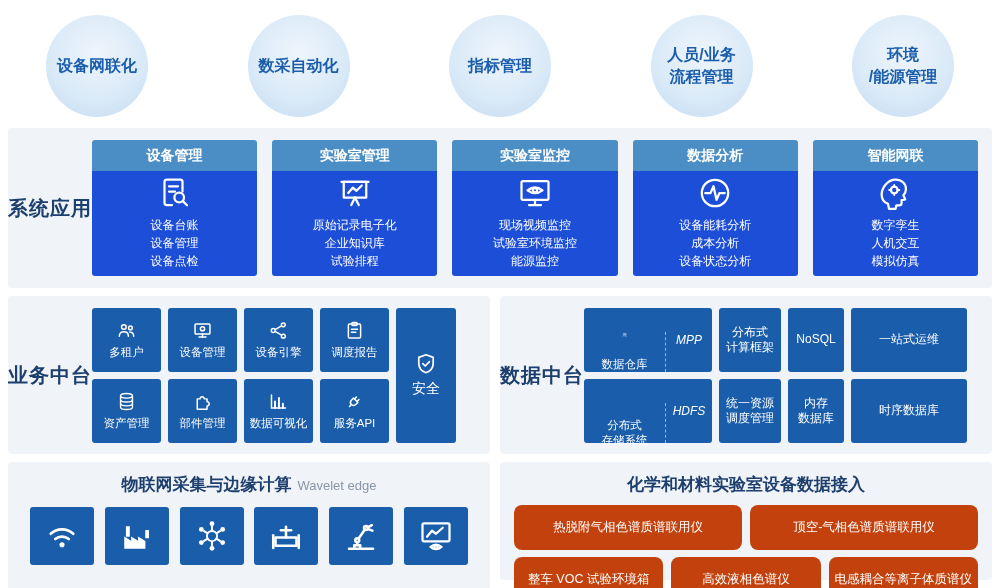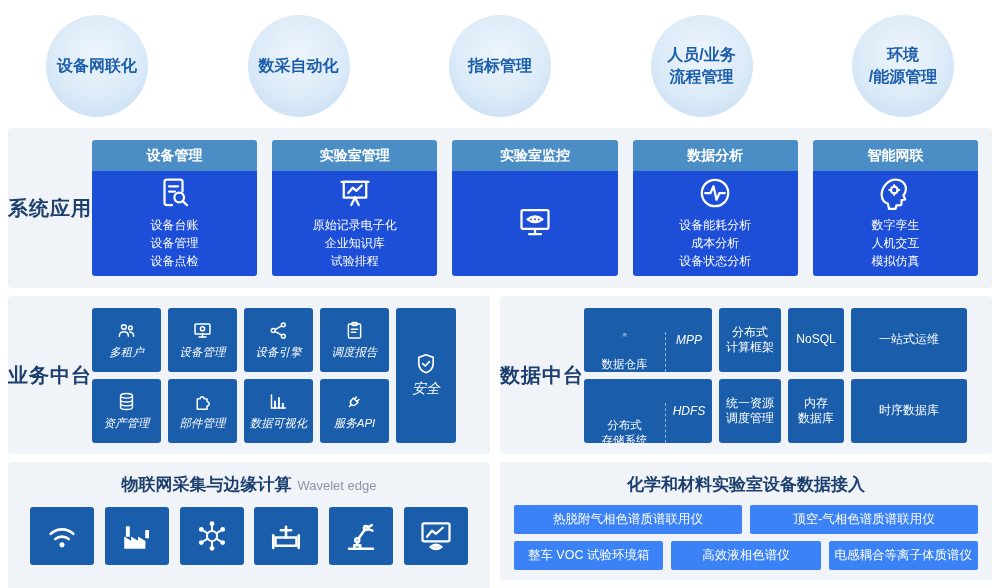--- a/index.html
+++ b/index.html
@@ -19,21 +19,21 @@
   .app-card { flex:1; display:flex; flex-direction:column; border-radius:3px; overflow:hidden; color:#fff; text-align:center; }
   .app-card-header { background:#4b8ec6; font-size:14px; font-weight:bold; padding:7px 0 6px; }
   .app-card-body { flex:1; background:#1d4ed8; display:flex; flex-direction:column; align-items:center; justify-content:center; padding:4px 2px 8px; }
   .ic { color:#fff; display:block; }
   .ic-app { width:36px; height:36px; }
   .app-items { margin-top:5px; font-size:12px; line-height:1.5; }
 
   .mid-row { display:flex; gap:10px; margin:8px; }
   .biz-panel { width:482px; height:158px; display:flex; align-items:center; }
   .data-panel { flex:1; height:158px; display:flex; align-items:center; }
-  .biz-grid { display:grid; grid-template-columns:repeat(4,69px) 60px; grid-auto-rows:64px; gap:7px;font-style:italic; }
+  .biz-grid { display:grid; grid-template-columns:repeat(4,69px) 60px; grid-auto-rows:64px; gap:7px; }
   .data-grid { display:grid; grid-template-columns:128px 62px 56px 116px; grid-auto-rows:64px; gap:7px; }
   .tile { background:#1a5dab; border-radius:3px; color:#fff; display:flex; flex-direction:column; align-items:center; justify-content:center;
     gap:4px; font-size:11.5px; text-align:center; line-height:1.25; white-space:pre-line; }
   .data-grid .tile { font-size:12px; }
   .ic-sm { width:21px; height:21px; }
   .tile-security { grid-column:5; grid-row:1 / span 2; font-size:14px; }
   .tile-security .ic-sm { width:24px; height:24px; }
   .combo-tile { background:#1a5dab; border-radius:3px; color:#fff; display:flex; align-items:stretch; }
   .combo-main { flex:1; display:flex; flex-direction:column; align-items:center; justify-content:center; gap:20px; font-size:11.5px;
     text-align:center; line-height:1.25; white-space:pre-line; border-right:1px dashed rgba(255,255,255,.55);margin-top:24px; }
@@ -42,21 +42,21 @@
   .bottom-row { display:flex; gap:10px; margin:0 8px 8px; }
   .iot-panel { width:482px; height:140px; padding-top:11px; }
   .panel-title { text-align:center; font-size:17px; font-weight:bold; color:#1d3f6d; }
   .panel-title .subtitle { font-size:13px; font-weight:normal; color:#8a95a5; margin-left:6px; }
   .iot-tiles { display:flex; justify-content:space-between; padding:0 22px; margin-top:11px; }
   .iot-tile { width:64px; height:58px; background:#1a5dab; border-radius:3px; display:flex; align-items:center; justify-content:center; }
   .ic-iot { width:36px; height:36px; }
   .lab-panel { flex:1; height:118px; padding:11px 14px 0; }
   .lab-rows { margin-top:9px; display:flex; flex-direction:column; gap:7px; }
   .lab-row { display:flex; gap:8px; }
-  .lab-tile { flex:1; height:29px; background:#3b82f6; border-radius:2px; color:#fff; font-size:12.5px; display:flex; align-items:center; justify-content:center; }
+  .lab-tile { flex:1; height:45px; background:#c2410c; border-radius:8px; color:#fff; font-size:12.5px; display:flex; align-items:center; justify-content:center; }
 </style>
 </head>
 <body>
 
 <svg width="0" height="0" style="position:absolute" aria-hidden="true">
   <symbol id="i-doc-search" viewBox="0 0 24 24">
     <g fill="none" stroke="currentColor" stroke-width="1.5" stroke-linecap="round" stroke-linejoin="round">
       <path d="M17 11V4.5A1.5 1.5 0 0 0 15.5 3h-9A1.5 1.5 0 0 0 5 4.5v14A1.5 1.5 0 0 0 6.5 20H10"></path>
       <line x1="8" y1="7.5" x2="14" y2="7.5"></line>
         <line x1="8" y1="11" x2="12" y2="11"></line>
@@ -279,20 +279,25 @@
           </div>
         </div>
       </div>
 
       <div class="app-card">
         <div class="app-card-header">实验室监控</div>
         <div class="app-card-body">
           <svg class="ic ic-app">
               <use href="#i-monitor-eye"></use>
             </svg>
+          <div class="app-items">
+            <div>现场视频监控</div>
+            <div>试验室环境监控</div>
+            <div>能源监控</div>
+          </div>
         </div>
       </div>
 
       <div class="app-card">
         <div class="app-card-header">数据分析</div>
         <div class="app-card-body">
           <svg class="ic ic-app">
               <use href="#i-pulse"></use>
             </svg>
           <div class="app-items">

